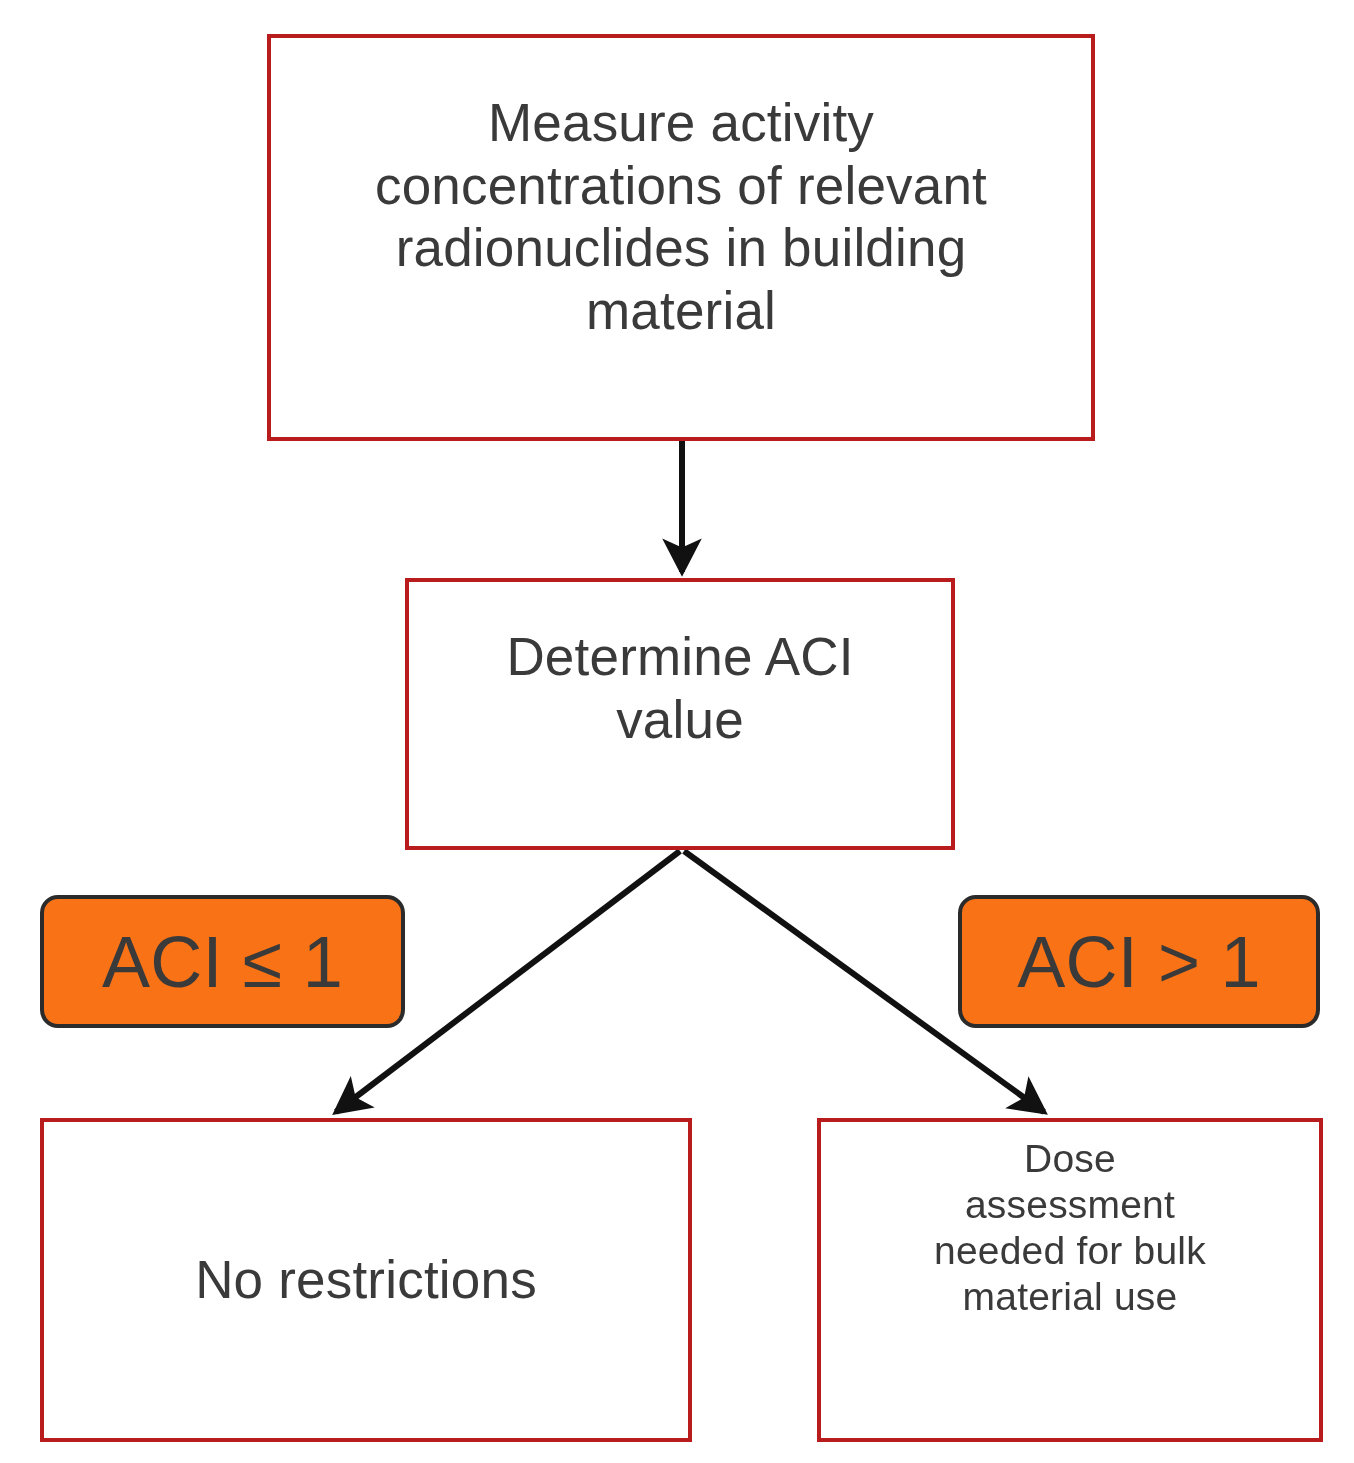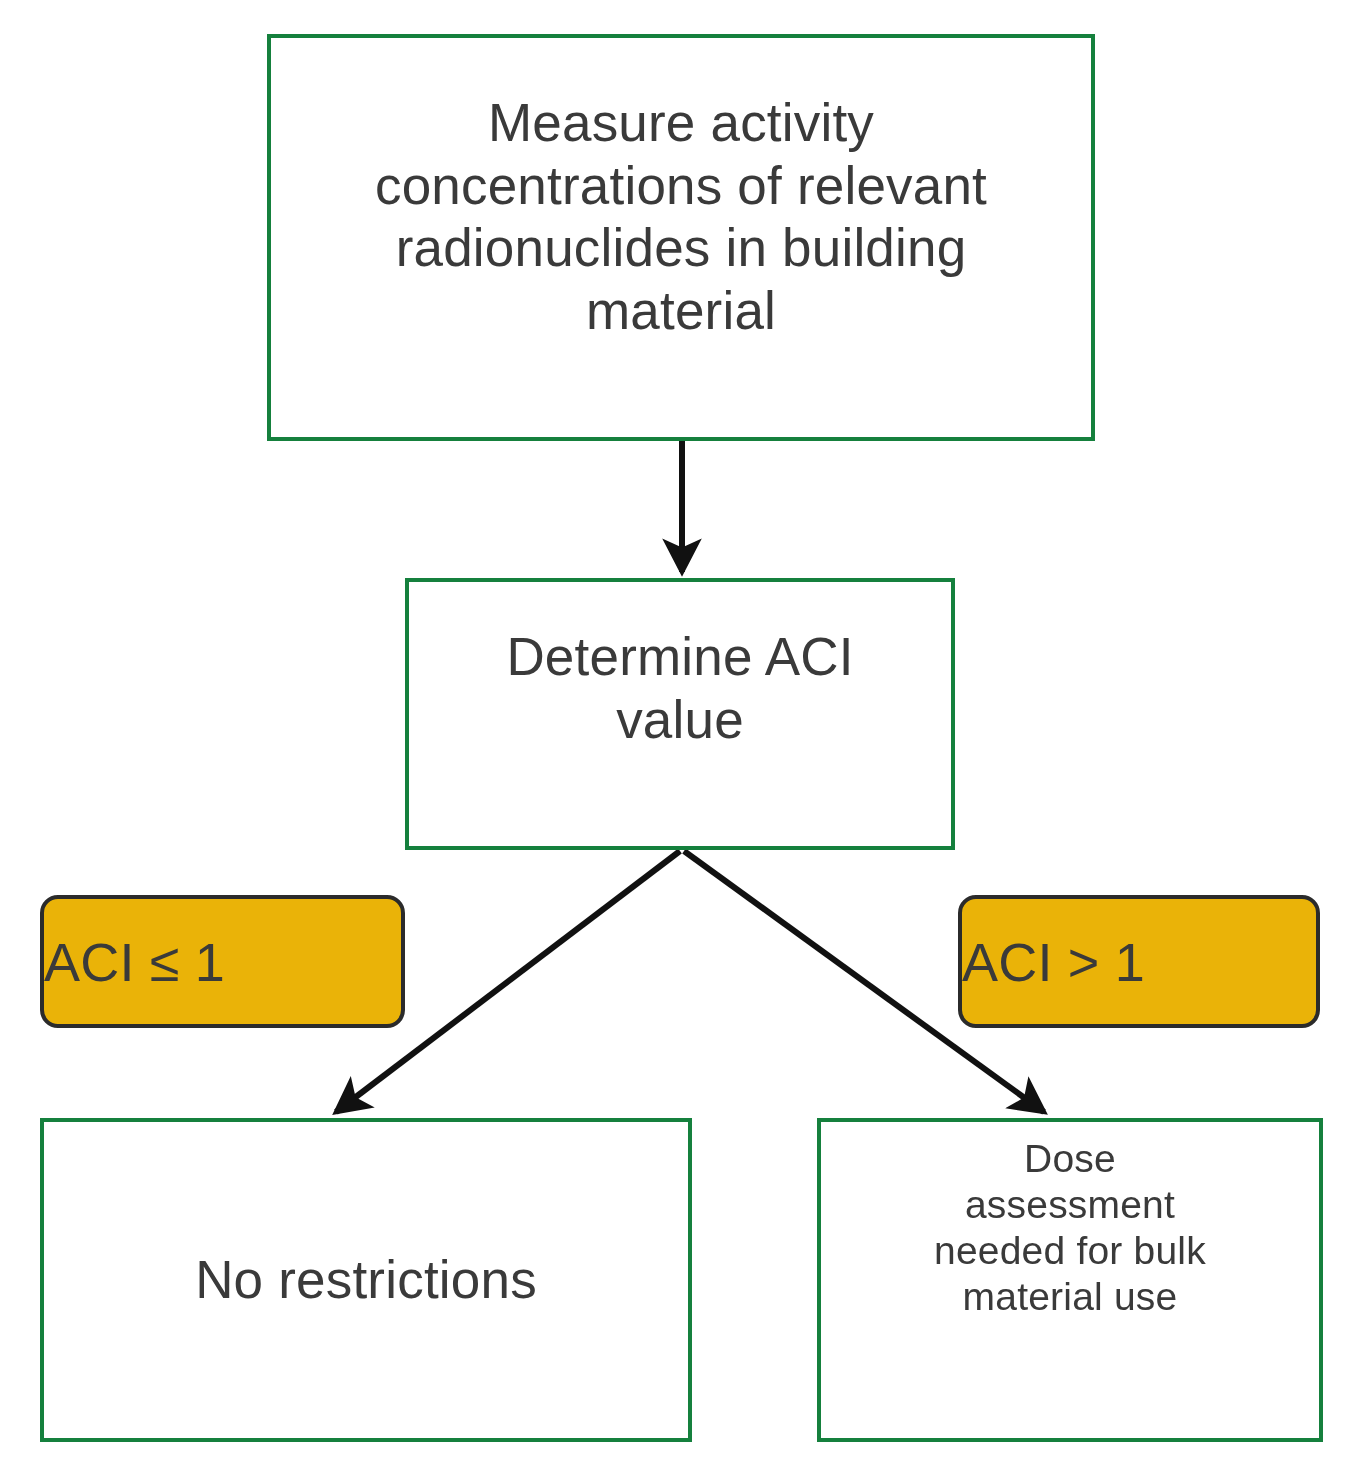--- a/index.html
+++ b/index.html
@@ -15,21 +15,21 @@
     position: relative;
     width: 1354px;
     height: 1463px;
     background: #ffffff;
     overflow: hidden;
   }
   .node {
     position: absolute;
     box-sizing: border-box;
     background: #ffffff;
-    border: 4px solid #15803d;
+    border: 4px solid #b91c1c;
     display: flex;
     justify-content: center;
     color: #3a3a3a;
     line-height: 1.18;
     text-align: center;
     letter-spacing: 0.2px;
   }
   .node .label {
     display: block;
     width: 100%;
@@ -69,27 +69,27 @@
     width: 506px;
     height: 324px;
     font-size: 39px;
     align-items: flex-start;
     padding: 14px 12px 0 12px;
   }
   
   .condition {
     position: absolute;
     box-sizing: border-box;
-    background: #eab308;
+    background: #f97316;
     border: 4px solid #2b2b2b;
     border-radius: 18px;
     display: flex;
     align-items: center;
-    justify-content: flex-start;
-    font-size: 54px;
+    justify-content: center;
+    font-size: 72px;
     color: #3a3a3a;
     letter-spacing: 0.2px;
   }
   #cond-low {
     left: 40px;
     top: 895px;
     width: 365px;
     height: 133px;
   }
   #cond-high {

